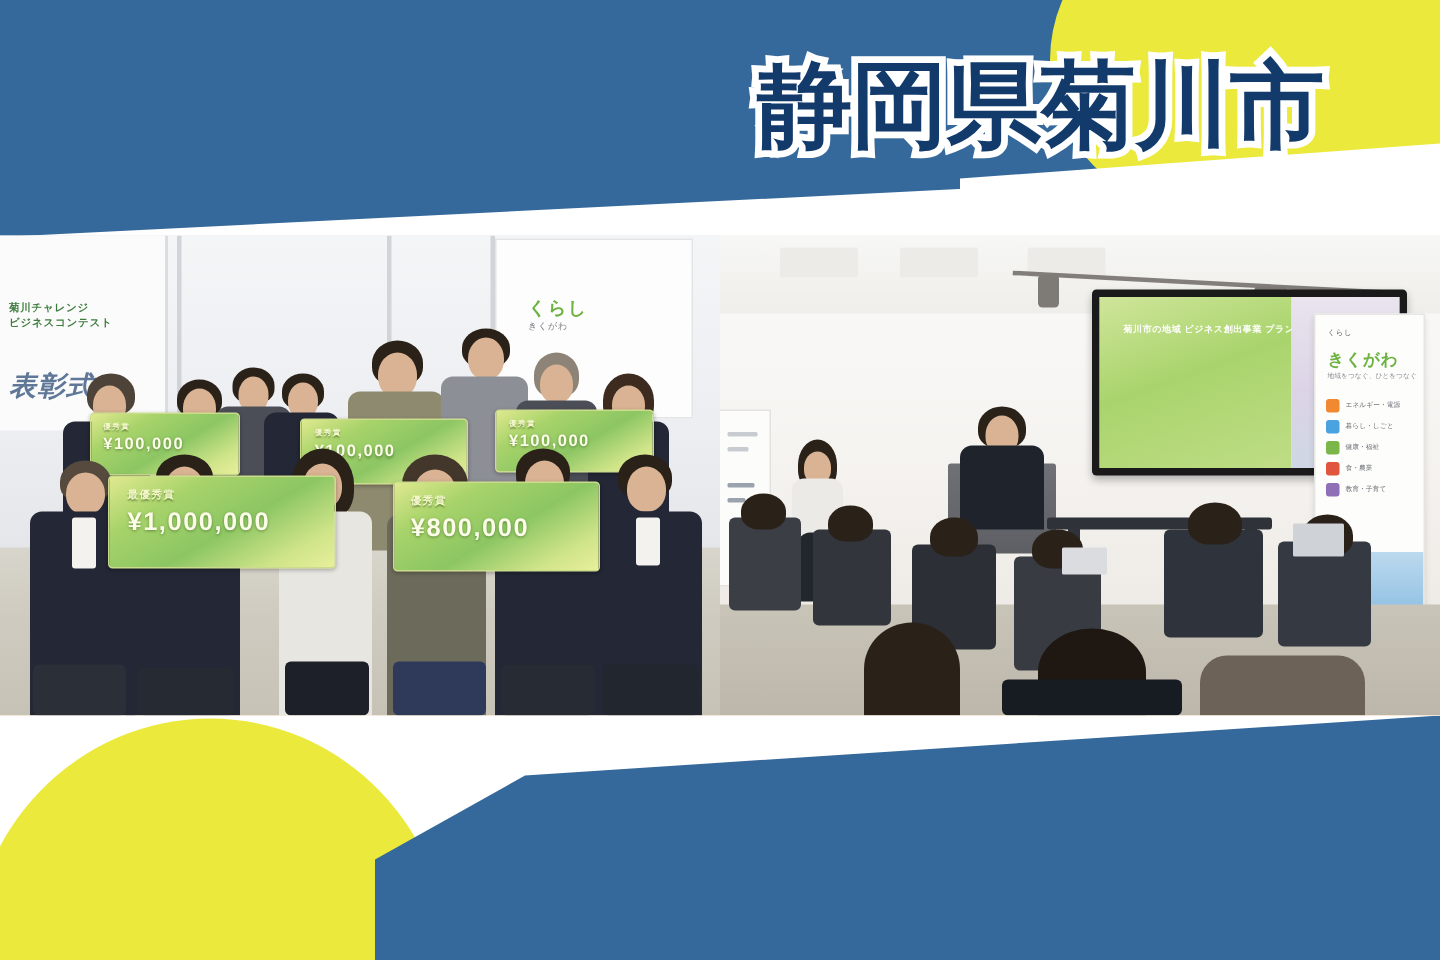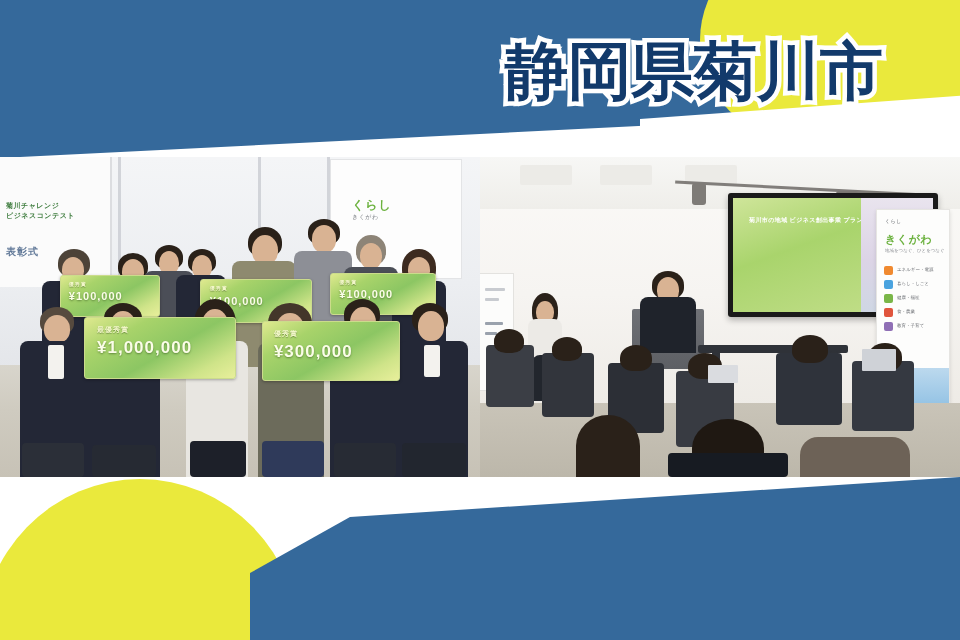--- a/index.html
+++ b/index.html
@@ -53,22 +53,22 @@
   
   .wall{position:absolute;left:0;top:0;width:480px;height:210px;
         background:linear-gradient(180deg,#f4f5f7 0%,#eceef1 60%,#e4e6ea 100%);}
   .wall-seam{position:absolute;top:0;width:3px;height:210px;background:#c9ccd2;opacity:.8;}
   .backdrop{
     position:absolute;left:-10px;top:0px;width:120px;height:130px;
     background:#fbfbfb;border-right:2px solid #dcdde0;
   }
   .backdrop-txt{position:absolute;left:6px;top:44px;width:104px;font-size:7px;color:#3f7d3f;
     line-height:10px;font-weight:bold;letter-spacing:.5px;}
-  .backdrop-txt2{position:absolute;left:6px;top:88px;width:104px;font-size:10px;color:#2d4d77;
-    font-weight:bold;letter-spacing:1px;opacity:.75;}
+  .backdrop-txt2{position:absolute;left:6px;top:88px;width:104px;font-size:18px;color:#2d4d77;
+    font-weight:bold;letter-spacing:1px;opacity:.75;font-style:italic;}
   .panel{position:absolute;left:330px;top:2px;width:130px;height:118px;background:#fdfdfd;
     border:1px solid #e3e4e6;}
   .panel-logo{position:absolute;left:352px;top:40px;font-size:12px;color:#6cb23f;font-weight:bold;
     letter-spacing:1px;}
   .panel-sub{position:absolute;left:352px;top:56px;font-size:6px;color:#7b7f85;letter-spacing:.5px;}
   .floor{position:absolute;left:0;top:208px;width:480px;height:112px;
     background:linear-gradient(180deg,#d8d5cc 0%,#cfcbc0 40%,#c7c2b6 100%);}
   .head{position:absolute;border-radius:50% 50% 45% 45%;background:#d9b393;}
   .hair{position:absolute;border-radius:50% 50% 40% 40%;background:#2a2119;}
   .body-suit{position:absolute;border-radius:8px 8px 0 0;background:#232736;}
@@ -250,27 +250,27 @@
       <div class="head" style="left:350px;top:150px;width:26px;height:30px;"></div>
       <div class="body-suit" style="left:330px;top:180px;width:68px;height:140px;"></div>
       <div class="shirt" style="left:356px;top:184px;width:16px;height:32px;"></div>
       <div class="tie" style="left:362px;top:190px;height:26px;background:#7c8fb5;"></div>
 
       <div class="hair" style="left:412px;top:146px;width:36px;height:30px;"></div>
       <div class="head" style="left:418px;top:154px;width:26px;height:30px;"></div>
       <div class="body-suit" style="left:398px;top:184px;width:70px;height:136px;"></div>
       <div class="shirt" style="left:424px;top:188px;width:16px;height:32px;"></div>
 
-      <div class="check" style="left:84px;top:160px;width:150px;height:60px;">
+      <div class="check" style="left:72px;top:160px;width:150px;height:60px;">
         <div class="label">最優秀賞</div>
         <div class="amt">¥1,000,000</div>
       </div>
       <div class="check" style="left:262px;top:164px;width:136px;height:58px;">
         <div class="label">優秀賞</div>
-        <div class="amt">¥300,000</div>
+        <div class="amt">¥800,000</div>
       </div>
 
       <div class="chair" style="left:22px;top:286px;width:62px;height:34px;background:#2b2f38;"></div>
       <div class="chair" style="left:92px;top:288px;width:64px;height:32px;background:#262a33;"></div>
       <div class="chair" style="left:190px;top:284px;width:56px;height:36px;background:#1d2029;"></div>
       <div class="chair" style="left:262px;top:284px;width:62px;height:36px;background:#2f3a5a;"></div>
       <div class="chair" style="left:334px;top:286px;width:62px;height:34px;background:#272b34;"></div>
       <div class="chair" style="left:402px;top:286px;width:64px;height:34px;background:#22262f;"></div>
     </div>
 

